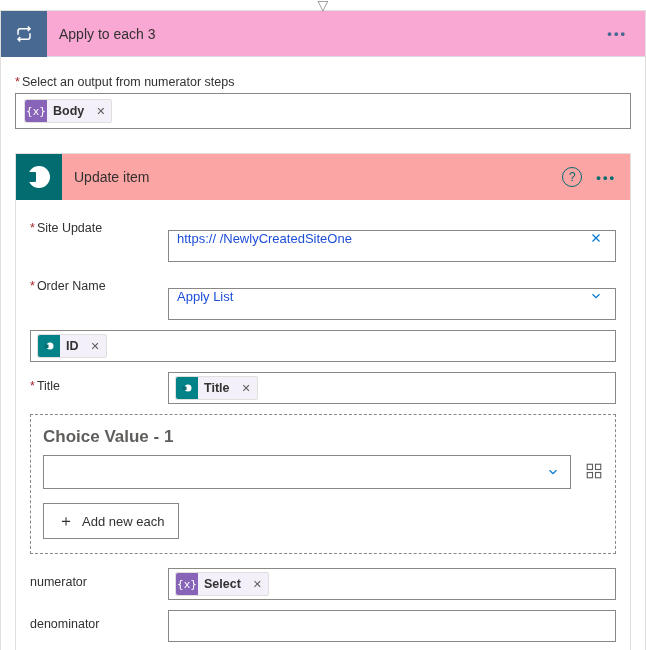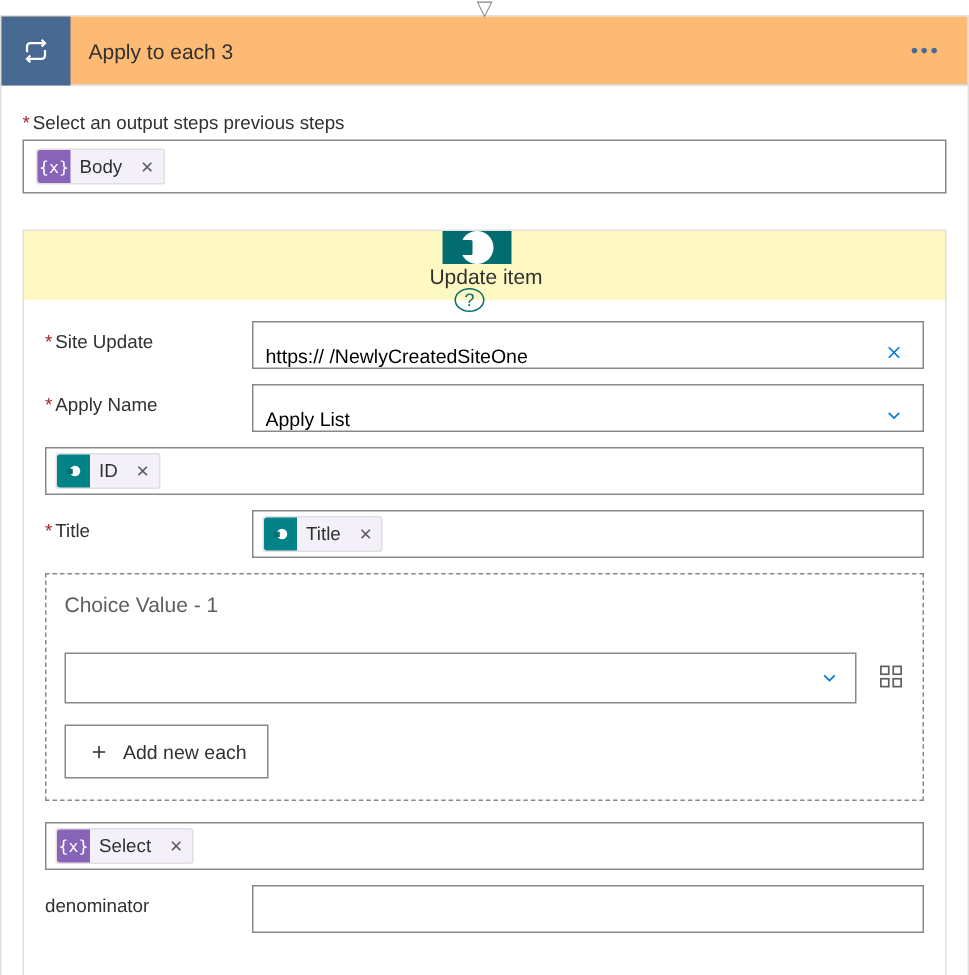--- a/index.html
+++ b/index.html
@@ -4,21 +4,21 @@
 <style>
   * { box-sizing: border-box; font-family: "Segoe UI", Arial, sans-serif; }
   body { margin: 0; background: #fff; width: 646px; font-size: 13px; color: #323130; }
   .canvas { width: 646px; }
 
   .arrow-down { text-align: center; color: #8a8886; font-size: 14px; line-height: 10px; }
 
   .outer-card { border: 1px solid #e1dfdd; }
   .outer-header {
     display: flex; align-items: center; height: 46px;
-    background: #fdba74; border-bottom: 1px solid #d7dce4;
+    background: #f9a8d4; border-bottom: 1px solid #d7dce4;
     padding: 0 12px 0 0;
   }
   .outer-icon {
     width: 46px; height: 46px; display:flex; align-items:center; justify-content:center;
     background:#486991; color:#fff;
   }
   .outer-icon svg { width:18px; height:18px; }
   .outer-title { flex:1; padding-left:12px; font-size:14px; color:#323130; }
   .ellipsis { color:#486991; letter-spacing:2px; font-weight:bold; cursor:pointer; padding:4px 6px; }
 
@@ -36,27 +36,27 @@
   .token {
     display:inline-flex; align-items:center; background:#f3f0fa;
     border:1px solid #e1dfdd; border-radius:2px; height:24px;
   }
   .token .t-icon {
     width:22px; height:22px; display:flex; align-items:center; justify-content:center;
     color:#fff; font-size:11px; border-radius:2px 0 0 2px;
   }
   .t-icon.purple { background:#8764b8; }
   .t-icon.teal { background:#038387; }
-  .token .t-label { padding:0 6px; font-size:12.5px; color:#323130; }
+  .token .t-label { padding:0 6px; font-size:12.5px; color:#323130;font-weight:bold; }
   .token .t-x { padding:0 6px; color:#605e5c; cursor:pointer; font-size:11px; }
 
   .inner-card { margin-top:24px; border:1px solid #e1dfdd; }
   .inner-header {
     display:flex; align-items:center; height:46px;
-    background:#fef9c3; padding:0 10px 0 0;flex-direction:column;
+    background:#fca5a5; padding:0 10px 0 0;
   }
   .inner-icon {
     width:46px; height:46px; background:#036c70; display:flex; align-items:center; justify-content:center;
   }
   .sp-logo {
     width:22px; height:22px; border-radius:50%; background:#fff; position:relative;
   }
   .sp-logo::before {
     content:""; position:absolute; left:-4px; top:6px; width:12px; height:10px;
     background:#036c70; border-radius:1px;
@@ -70,38 +70,39 @@
   .inner-ellipsis { color:#036c70; letter-spacing:2px; font-weight:bold; cursor:pointer; padding:4px; }
 
   .inner-body { padding:14px 14px 18px 14px; }
 
   .form-row { display:flex; align-items:flex-start; margin-bottom:10px; }
   .form-row .lbl { width:138px; padding-top:7px; font-size:12.5px; color:#323130; }
   .form-row .ctrl { flex:1; }
 
   .text-input {
     width:100%; height:32px; border:1px solid #8a8886; padding:0 8px;
-    display:flex; align-items:flex-end; font-size:13px; color:#000000; background:#fff;
+    display:flex; align-items:flex-start; font-size:13px; color:#1d4ed8; background:#fff;
     position:relative;
+    margin-top:16px;
   }
   .text-input .val { flex:1; white-space:nowrap; overflow:hidden; }
   .text-input .chev, .text-input .clear { color:#0078d4; cursor:pointer; padding:0 4px; }
   .text-input .clear svg { width:14px; height:14px; }
   .text-input .chev svg { width:14px; height:14px; }
 
   .token-field {
     width:100%; min-height:32px; border:1px solid #8a8886; padding:3px 6px;
     display:flex; align-items:center; background:#fff;
   }
 
   .dashed-box {
     border:1px dashed #8a8886; padding:12px 12px 14px 12px; margin:6px 0 14px 0;
     position:relative;
   }
-  .dashed-title { font-size:14px; color:#605e5c; margin-bottom:24px; }
+  .dashed-title { font-size:17px; color:#605e5c; margin-bottom:8px;font-weight:bold; }
   .dashed-row { display:flex; align-items:center; }
   .select-box {
     flex:1; height:34px; border:1px solid #8a8886; display:flex; align-items:center;
     justify-content:flex-end; padding:0 10px; background:#fff; cursor:pointer;
   }
   .select-box svg { width:14px; height:14px; color:#0078d4; }
   .switch-icon { margin-left:14px; color:#605e5c; cursor:pointer; }
   .switch-icon svg { width:18px; height:18px; }
 
   .add-btn {
@@ -132,21 +133,21 @@
           <path d="M7 22l-3-3 3-3"></path>
             <path d="M20 11v5a3 3 0 01-3 3H4"></path>
         </svg>
       </div>
       <div class="outer-title">Apply to each 3</div>
       <div class="ellipsis">•••</div>
     </div>
 
     <div class="outer-body">
       <div class="field-label">
-        <span class="req">*</span><span>Select an output steps previous steps</span>
+        <span class="req">*</span><span>Select an output from numerator steps</span>
       </div>
       <div class="token-input full">
         <span class="token">
           <span class="t-icon purple braces">{x}</span>
           <span class="t-label">Body</span>
           <span class="t-x">✕</span>
         </span>
       </div>
 
       <div class="inner-card">
@@ -169,21 +170,21 @@
                 <span class="clear">
                   <svg viewBox="0 0 24 24" fill="none" stroke="#0078d4" stroke-width="2">
                       <path d="M18 6L6 18M6 6l12 12"></path>
                     </svg>
                 </span>
               </div>
             </div>
           </div>
 
           <div class="form-row">
-            <div class="lbl"><span class="req">*</span><span>Apply Name</span></div>
+            <div class="lbl"><span class="req">*</span><span>Order Name</span></div>
             <div class="ctrl">
               <div class="text-input">
                 <span class="val">Apply List</span>
                 <span class="chev">
                   <svg viewBox="0 0 24 24" fill="none" stroke="#0078d4" stroke-width="2">
                       <path d="M6 9l6 6 6-6"></path>
                     </svg>
                 </span>
               </div>
             </div>
@@ -242,20 +243,21 @@
               </span>
             </div>
             <div class="add-btn">
               <span class="plus">＋</span>
               <span>Add new each</span>
             </div>
           </div>
 
 
           <div class="form-row">
+            <div class="lbl">numerator</div>
             <div class="ctrl">
               <div class="token-field">
                 <span class="token">
                   <span class="t-icon purple braces">{x}</span>
                   <span class="t-label">Select</span>
                   <span class="t-x">✕</span>
                 </span>
               </div>
             </div>
           </div>

